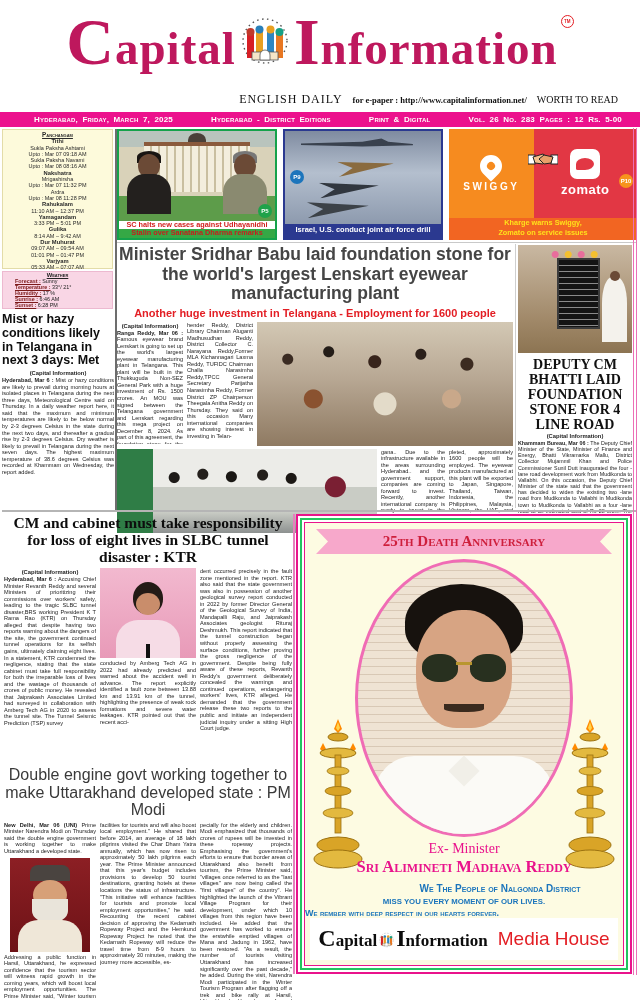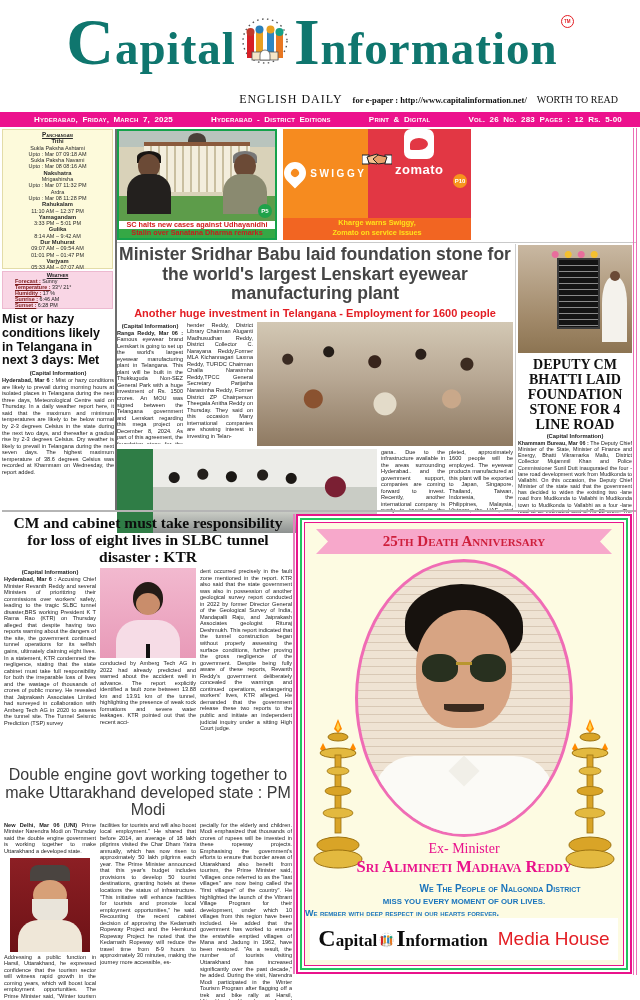--- a/index.html
+++ b/index.html
@@ -1,21 +1,21 @@
 <!DOCTYPE html>
 <html><head>
 <meta charset="utf-8">
 <style>
   html,body{margin:0;padding:0;background:#fff;}
   #page{position:relative;width:640px;height:1000px;background:#fff;overflow:hidden;
         font-family:"Liberation Sans",sans-serif;color:#1c1c1c;}
   
   .masthead{position:absolute;top:4px;left:0;width:640px;height:106px;}
   .mast-line{position:absolute;top:8px;left:0;width:640px;display:flex;justify-content:center;align-items:flex-end;}
-  .mast-word{font-family:"Liberation Serif",serif;font-weight:bold;font-size:47px;line-height:1;letter-spacing:1px;color:#0f766e;text-align:center;}
+  .mast-word{font-family:"Liberation Serif",serif;font-weight:bold;font-size:47px;line-height:1;letter-spacing:1px;color:#be185d;text-align:center;}
   .mast-word .bigcap{font-size:66px;line-height:0.8;}
   .mast-logo{width:46px;height:58px;margin:0 6px 2px 6px;}
   .tm{border:1px solid #E31E24;color:#E31E24;border-radius:50%;width:11px;height:11px;
       font-size:4.5px;display:flex;align-items:center;justify-content:center;margin:0 0 44px 3px;font-weight:bold;}
   .mast-sub{position:absolute;right:22px;top:88px;display:flex;align-items:baseline;gap:10px;
             font-family:"Liberation Serif",serif;color:#111;}
   .mast-sub .ed{font-size:12px;letter-spacing:1px;}
   .mast-sub .ep{font-size:8.5px;font-weight:bold;}
   .mast-sub .wr{font-size:10px;}
   
@@ -60,25 +60,25 @@
   .sc-hair{position:absolute;left:50%;transform:translateX(-50%);top:-3px;width:24px;height:12px;background:#191512;border-radius:50% 50% 0 0;}
   .sc-body{position:absolute;left:50%;transform:translateX(-50%);top:20px;width:44px;height:40px;border-radius:18px 18px 0 0;}
   .photo-jets{flex:1;background:linear-gradient(180deg,#7f8ba0,#b4bfce 45%,#8d9aae);}
   .bomber{position:absolute;left:10%;top:8%;width:72%;height:11px;background:#39414e;
           clip-path:polygon(0 45%,55% 30%,72% 0,78% 30%,100% 50%,100% 62%,55% 72%,0 60%);}
   .jet{position:absolute;background:#31373f;clip-path:polygon(0 0,100% 50%,0 100%,26% 50%);}
   .jet1{left:34%;top:30%;width:56px;height:15px;transform:rotate(-6deg);background:#8a6b3f;}
   .jet2{left:22%;top:52%;width:60px;height:16px;transform:rotate(-5deg);}
   .jet3{left:14%;top:74%;width:62px;height:16px;transform:rotate(-4deg);background:#3c4248;}
   .swz{flex:1;display:flex;}
-  .sw-panel{width:45%;background:#F68B1F;display:flex;flex-direction:row;align-items:center;justify-content:center;gap:4px;}
+  .sw-panel{width:45%;background:#F68B1F;display:flex;flex-direction:column;align-items:center;justify-content:center;gap:4px;}
   .sw-pin{width:22px;height:22px;background:#fff;border-radius:50% 50% 50% 0;transform:rotate(-45deg);}
   .sw-pin i{display:block;width:8px;height:8px;background:#F68B1F;border-radius:50%;margin:7px;}
   .sw-text{color:#fff;font-weight:bold;font-size:10px;letter-spacing:2.5px;}
-  .zo-panel{width:55%;background:#E23744;display:flex;flex-direction:column;align-items:center;gap:3px;}
+  .zo-panel{width:55%;background:#E23744;display:flex;flex-direction:column;align-items:center;justify-content:center;gap:3px;}
   .zo-tile{width:30px;height:30px;background:#fff;border-radius:7px;display:flex;align-items:center;justify-content:center;}
   .zo-tile i{display:block;width:18px;height:12px;background:#E23744;border-radius:50% 50% 50% 10%;}
   .zo-text{color:#fff;font-weight:bold;font-size:13px;letter-spacing:.5px;}
   .hshake{position:absolute;left:50%;top:34%;transform:translate(-50%,-50%);width:30px;height:20px;z-index:4;}
   
   .hsep1{position:absolute;left:115px;top:242px;width:522px;height:1px;background:#c9c9c9;}
   .hsep2{position:absolute;left:2px;top:510px;width:635px;height:1.5px;background:#b5b5b5;}
   .vline-side{position:absolute;left:115px;top:129px;width:1.5px;height:381px;background:#6d6d6d;}
   .vsep-lead{position:absolute;left:514.5px;top:244px;width:1px;height:264px;background:#cfcfcf;}
   .vsep-ad{position:absolute;left:293px;top:514px;width:1.5px;height:460px;background:#E581BD;}
@@ -306,20 +306,30 @@
         <div class="sc-man" style="right:2%">
           <div class="sc-hair" style="background:#777"></div>
             <div class="sc-head"></div>
             <div class="sc-body" style="background:#8a8a70"></div>
         </div>
         <div class="pbadge" style="background:#1FA24A;right:3px;bottom:3px">P5</div>
       </div>
       <div class="cap cap-red">SC halts new cases against Udhayanidhi</div>
       <div class="cap cap-green">Stalin over Sanatana Dharma remarks</div>
     </div>
+    <div class="sbox sbox-blue">
+      <div class="ph photo-jets">
+        <div class="bomber"></div>
+        <div class="jet jet1"></div>
+        <div class="jet jet2"></div>
+        <div class="jet jet3"></div>
+        <div class="pbadge" style="background:#1C75BC;left:5px;top:42%">P9</div>
+      </div>
+      <div class="cap cap-blue">Israel, U.S. conduct joint air force drill</div>
+    </div>
     <div class="sbox sbox-orange">
       <div class="ph swz">
         <div class="sw-panel">
           <div class="sw-pin">
               <i></i>
             </div>
           <div class="sw-text">SWIGGY</div>
         </div>
         <div class="zo-panel">
           <div class="zo-tile">

